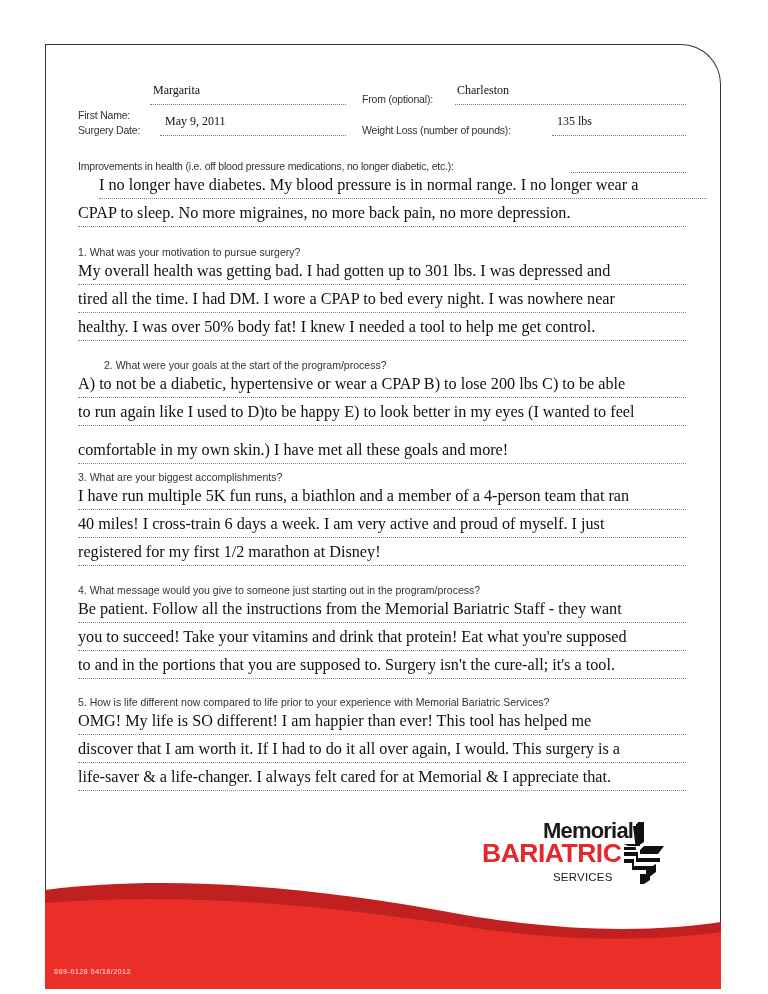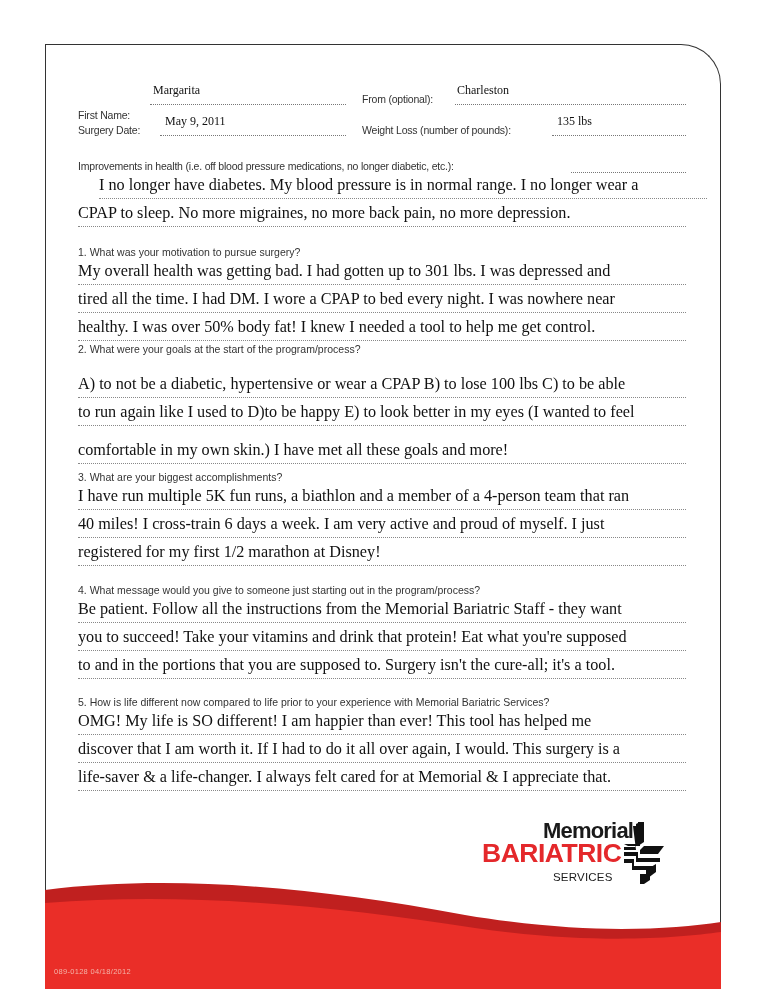--- a/index.html
+++ b/index.html
@@ -29,21 +29,21 @@
     position: absolute; left: 0; bottom: 3px;
     font-family: "Liberation Serif", serif; font-size: 16.2px; color: #111; white-space: nowrap;
   }
   .question {
     position: absolute; left: 78px;
     font-family: "Liberation Sans", sans-serif; font-size: 10.5px; color: #333; white-space: nowrap;
   }
   .footer-svg { position: absolute; left: 45px; top: 870px; }
   .footer-code {
     position: absolute; left: 54px; top: 967px;
-    font-family: "Liberation Sans", sans-serif; font-size: 7.5px; color: #f3b3a8; letter-spacing: 0.3px;
+    font-family: "Liberation Sans", sans-serif; font-size: 7.5px; color: #f3b3a8; letter-spacing: 0.3px; font-weight: bold;
   }
   .logo-memorial {
     position: absolute; left: 543px; top: 818px;
     font-family: "Liberation Sans", sans-serif; font-weight: bold; font-size: 22px; color: #1a1a1a; letter-spacing: -0.8px;
   }
   .logo-bariatric {
     position: absolute; left: 482px; top: 838px;
     font-family: "Liberation Sans", sans-serif; font-weight: 900; font-size: 26px; color: #e4282b; letter-spacing: -0.5px;
     transform: scaleX(1.02); transform-origin: left;
   }
@@ -87,23 +87,23 @@
 <div class="answer-line" style="top:256px;">
     <span>My overall health was getting bad.  I had gotten up to 301 lbs. I was depressed and</span>
   </div>
 <div class="answer-line" style="top:284px;">
     <span>tired all the time. I had DM. I wore a CPAP to bed every night. I was nowhere near</span>
   </div>
 <div class="answer-line" style="top:312px;">
     <span>healthy.  I was over 50% body fat!  I knew I needed a tool to help me get control.</span>
   </div>
 
-<span class="question" style="top:343px;">2. What were your goals at the start of the program/process?</span>
+<span class="question" style="top:359px;margin-left:26px;">2. What were your goals at the start of the program/process?</span>
 <div class="answer-line" style="top:369px;">
-    <span>A) to not be a diabetic, hypertensive or wear a CPAP  B) to lose 100 lbs  C) to be able</span>
+    <span>A) to not be a diabetic, hypertensive or wear a CPAP  B) to lose 200 lbs  C) to be able</span>
   </div>
 <div class="answer-line" style="top:397px;text-align:center;">
     <span>to run again like I used to D)to be happy E) to look better in my eyes (I wanted to feel</span>
   </div>
 <div class="answer-line" style="top:419px;margin-top:16px;">
     <span>comfortable in my own skin.) I have met all these goals and more!</span>
   </div>
 
 <span class="question" style="top:471px;">3. What are your biggest accomplishments?</span>
 <div class="answer-line" style="top:481px;">

